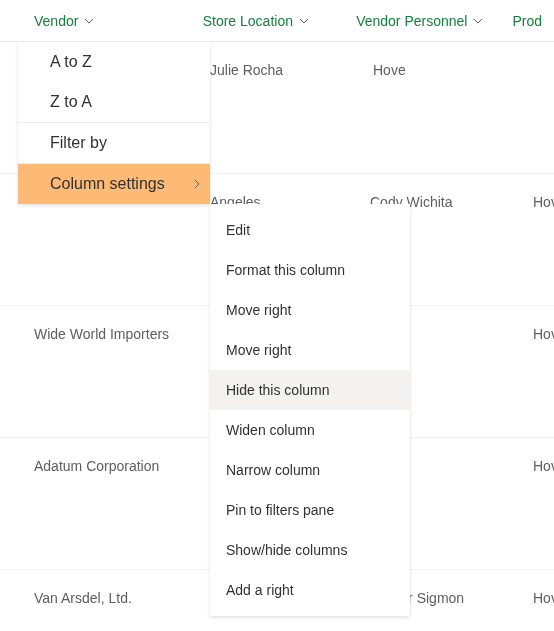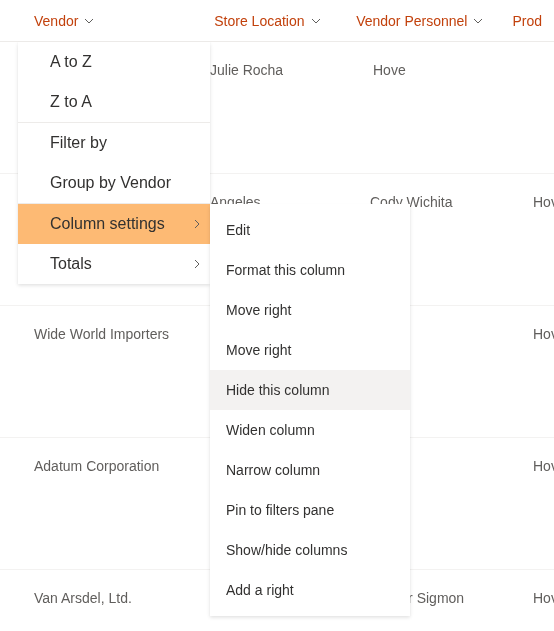--- a/index.html
+++ b/index.html
@@ -19,27 +19,27 @@
     display: flex;
     height: 42px;
     align-items: center;
     border-bottom: 1px solid #edebe9;
   }
   .col-header {
     display: flex;
     align-items: center;
     gap: 6px;
     font-size: 14px;
-    color: #c2410c;
+    color: #15803d;
     padding: 0 12px;
     cursor: pointer;
     white-space: nowrap;
   }
   .col-vendor { width: 198px; padding-left: 34px; }
-  .col-store  { width: 160px; justify-content: center; }
+  .col-store  { width: 160px; }
   .col-person { width: 163px; }
   .col-prod   { flex: 1; }
   .chev {
     width: 10px; height: 10px;
     display: inline-flex;
     align-items: center;
     justify-content: center;
   }
   .chev svg { display: block; }
   .data-area {
@@ -190,40 +190,29 @@
   <div class="menu-item">
     <span>A to Z</span>
   </div>
   <div class="menu-item">
     <span>Z to A</span>
   </div>
   <div class="menu-divider"></div>
   <div class="menu-item">
     <span>Filter by</span>
   </div>
-  <div class="menu-item">
-    <span>Group by Vendor</span>
-  </div>
   <div class="menu-divider"></div>
   <div class="menu-item hover">
     <span>Column settings</span>
     <span class="sub-chev">
       <svg width="6" height="10" viewBox="0 0 6 10">
           <path d="M1 1 L5 5 L1 9" stroke="#605e5c" stroke-width="1" fill="none"></path>
         </svg>
     </span>
   </div>
-  <div class="menu-item">
-    <span>Totals</span>
-    <span class="sub-chev">
-      <svg width="6" height="10" viewBox="0 0 6 10">
-          <path d="M1 1 L5 5 L1 9" stroke="#605e5c" stroke-width="1" fill="none"></path>
-        </svg>
-    </span>
-  </div>
 </div>
 
 <div class="submenu">
   <div class="sub-item">
     <span>Edit</span>
   </div>
   <div class="sub-item">
     <span>Format this column</span>
   </div>
   <div class="sub-item">

